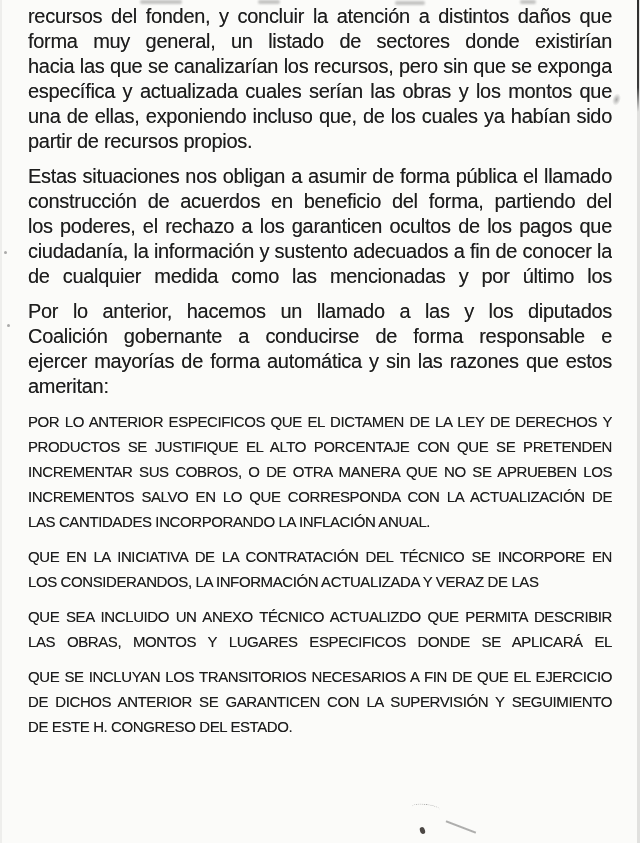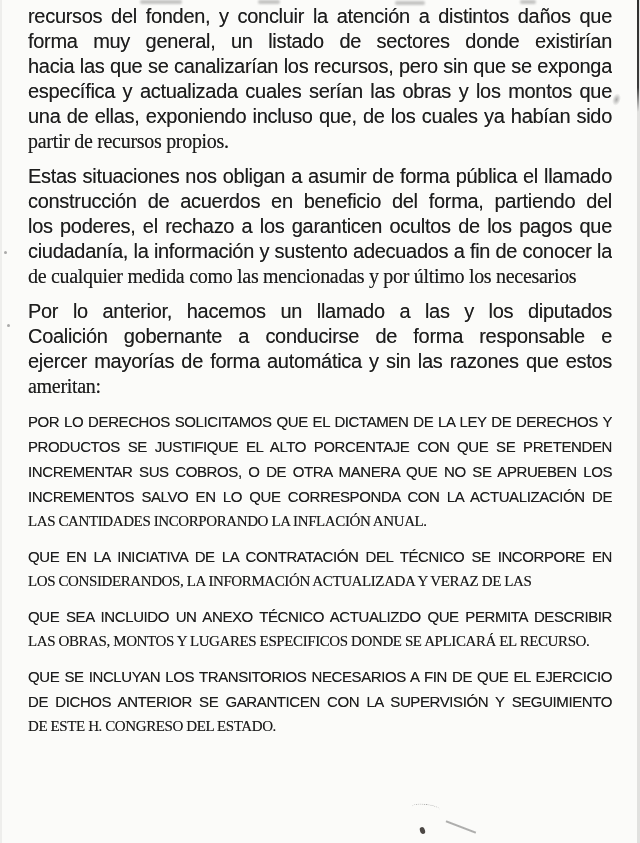--- a/index.html
+++ b/index.html
@@ -26,21 +26,21 @@
     letter-spacing: -0.3px;
   }
   .para .line {
     text-align: justify;
     text-align-last: justify;
     height: 25px;
     overflow: hidden;
     white-space: normal;
     text-shadow: 0 0 0.6px rgba(20,20,20,0.55);
   }
-  .para .line:last-child { text-align-last: left; font-family: Liberation Serif, serif; }
+  .para .line:last-child { text-align-last: left; }
   .para.caps {
     font-size: 15px;
     letter-spacing: -0.4px;
   }
   
   .artifact { position: absolute; pointer-events: none; }
   .edge-strip-left {
     left: 0; top: 0; width: 2px; height: 100%;
     background: rgba(0,0,0,0.05);
   }
@@ -114,21 +114,21 @@
         <div class="line">ciudadanía, la información y sustento adecuados a fin de conocer la pertinencia</div>
         <div class="line">de cualquier medida como las mencionadas y por último los necesarios</div>
       </div>
       <div class="para">
         <div class="line">Por lo anterior, hacemos un llamado a las y los diputados integrantes de la</div>
         <div class="line">Coalición gobernante a conducirse de forma responsable e incorporar en los</div>
         <div class="line">ejercer mayorías de forma automática y sin las razones que estos temas</div>
         <div class="line">ameritan:</div>
       </div>
       <div class="para caps">
-        <div class="line">POR LO DERECHOS SOLICITAMOS QUE EL DICTAMEN DE LA LEY DE DERECHOS Y</div>
+        <div class="line">POR LO ANTERIOR ESPECIFICOS QUE EL DICTAMEN DE LA LEY DE DERECHOS Y</div>
         <div class="line">PRODUCTOS SE JUSTIFIQUE EL ALTO PORCENTAJE CON QUE SE PRETENDEN</div>
         <div class="line">INCREMENTAR SUS COBROS, O DE OTRA MANERA QUE NO SE APRUEBEN LOS</div>
         <div class="line">INCREMENTOS SALVO EN LO QUE CORRESPONDA CON LA ACTUALIZACIÓN DE</div>
         <div class="line">LAS CANTIDADES INCORPORANDO LA INFLACIÓN ANUAL.</div>
       </div>
       <div class="para caps">
         <div class="line">QUE EN LA INICIATIVA DE LA CONTRATACIÓN DEL TÉCNICO SE INCORPORE EN</div>
         <div class="line">LOS CONSIDERANDOS, LA INFORMACIÓN ACTUALIZADA Y VERAZ DE LAS</div>
       </div>
       <div class="para caps">

